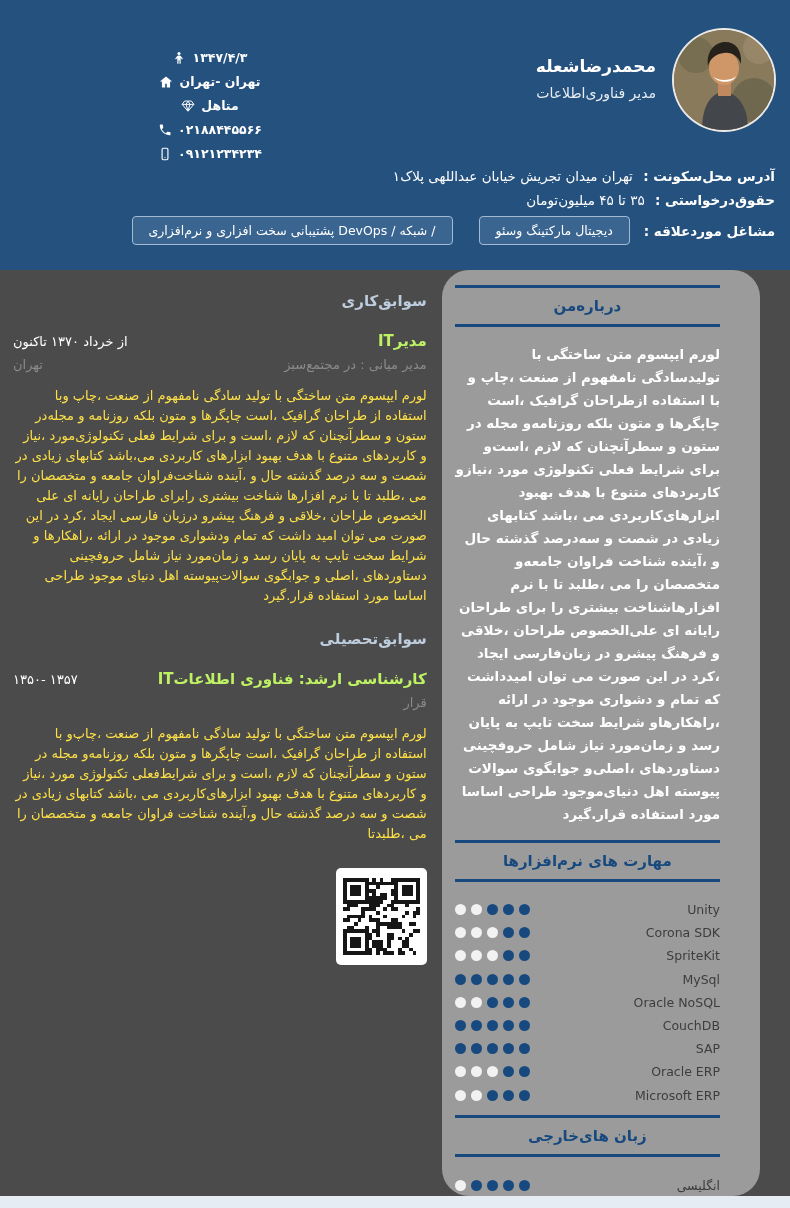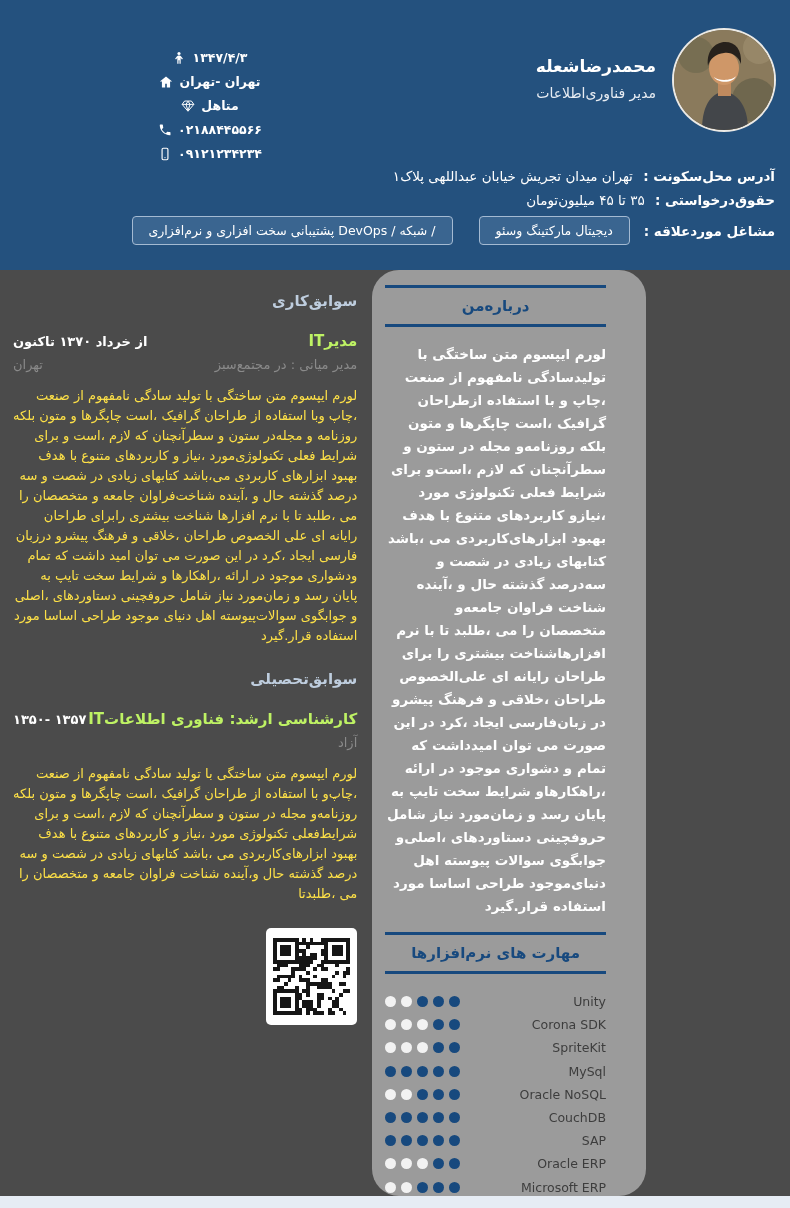--- a/index.html
+++ b/index.html
@@ -29,28 +29,28 @@
   .hdr-line { margin-bottom:8px; font-size:13.5px; }
   .hdr-line .lbl { font-weight:bold; }
   .hdr-line .val { font-weight:normal; margin-right:6px; }
   .chips-line { display:flex; direction:rtl; align-items:center; margin-top:4px; }
   .chips-line .lbl { font-weight:bold; font-size:13.5px; margin-left:14px; }
   .chip {
     display:inline-block; background:#3A6590; border:1px solid #A4BAD2; border-radius:4px;
     color:#fff; font-size:12.5px; padding:6px 16px; margin-left:26px; white-space:nowrap;
   }
   
-  .main { position:absolute; top:270px; left:0; width:646px; height:926px; display:flex; }
+  .main { position:absolute; top:270px; left:0; width:760px; height:926px; display:flex; }
   .left-col { width:460px; height:100%; background:#4B4B4B; padding:22px 15px 0 13px; direction:rtl; }
   .side-col { width:330px; height:100%; background:#9B9B9B; padding:15px 40px 10px 13px; direction:rtl; display:flex; flex-direction:column;border-radius:27px; }
   
   .col-heading { color:#BECDDE; font-size:15px; font-weight:bold; text-align:right; margin-bottom:22px; }
   .entry-head { display:flex; justify-content:space-between; align-items:baseline; margin-bottom:7px; }
   .entry-title { color:#bef264; font-size:15px; font-weight:bold; }
-  .entry-date { color:#fff; font-size:13px; font-weight:bold; direction:rtl; }
+  .entry-date { color:#fff; font-size:13px; font-weight:normal; direction:rtl; }
   .entry-sub { display:flex; justify-content:space-between; color:#8A8A8A; font-size:13px; margin-bottom:14px; }
   .entry-desc { color:#fde047; font-size:13px; line-height:20px; text-align:right; margin-bottom:24px; }
   .qr-box { width:91px; height:97px; background:#fff; border-radius:5px; margin-top:6px; padding:8px 7px; }
   .qr-box svg { width:100%; height:100%; display:block; }
   
   .section-head {
     border-top:3px solid #17497E; border-bottom:3px solid #17497E;
     color:#17497E; font-weight:bold; font-size:15px; text-align:center;
     padding:9px 0; margin-bottom:16px;
   }
@@ -178,21 +178,21 @@
       </div>
 
       <div class="col-heading">سوابق‌تحصیلی</div>
 
       <div>
         <div class="entry-head">
           <div class="entry-title">کارشناسی ارشد:  فناوری اطلاعاتIT</div>
           <div class="entry-date">۱۳۵۷ -۱۳۵۰</div>
         </div>
         <div class="entry-sub">
-          <span>آزاد</span>
+          <span>قرار</span>
           <span></span>
         </div>
         <div class="entry-desc">لورم ایپسوم متن ساختگی با تولید سادگی نامفهوم از صنعت ،چاپ‌و با استفاده از طراحان گرافیک ،است چاپگرها و متون بلکه روزنامه‌و مجله در ستون و سطرآنچنان که لازم ،است و برای شرایط‌فعلی تکنولوژی مورد ،نیاز و کاربردهای متنوع با هدف بهبود ابزارهای‌کاربردی می ،باشد کتابهای زیادی در شصت و سه درصد گذشته حال و،آینده شناخت فراوان جامعه و متخصصان را می ،طلبدتا</div>
       </div>
 
       <div class="qr-box">
         <svg id="qr-svg" viewBox="0 0 21 21" shape-rendering="crispEdges">
             <g fill="#161616">
               <rect x="0" y="0" width="1" height="1"></rect>
               <rect x="0" y="6" width="1" height="1"></rect>

